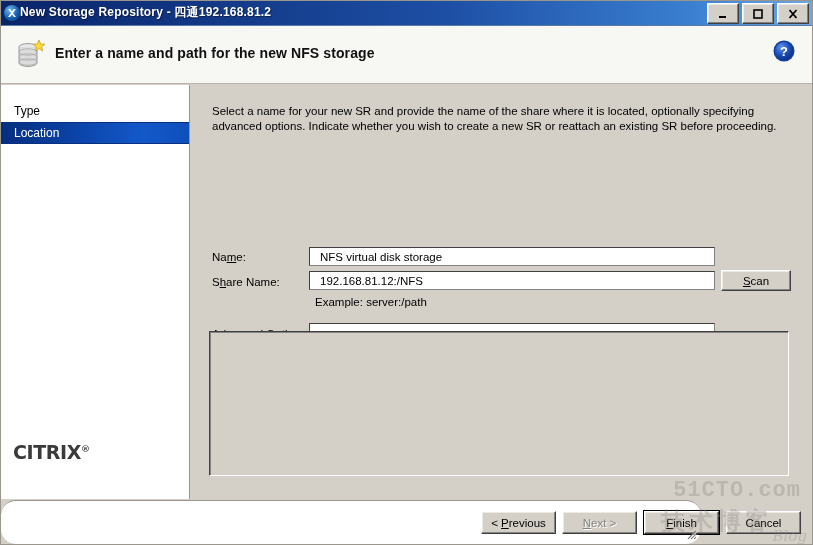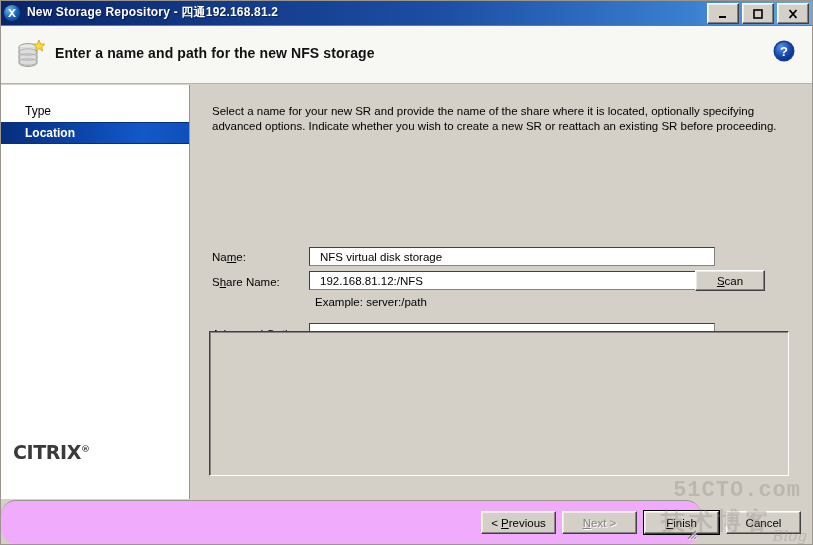--- a/index.html
+++ b/index.html
@@ -42,21 +42,20 @@
     align-items: center;
     justify-content: center;
     flex: none;
     box-shadow: 0 0 0 1px #0a2a5a;
   }
   .title-icon svg { display:block; }
   .title-text {
     color: #ffffff;
     font-size: 12px;
     font-weight: bold;
-    margin-left: 7px;
     letter-spacing: 0.2px;
     white-space: nowrap;
     text-shadow: 1px 1px 1px rgba(0,0,0,.45);
   }
   .title-btns {
     position: absolute;
     right: 4px; top: 3px;
     display: flex;
     gap: 3px;
   }
@@ -112,31 +111,31 @@
     height: 414px;
     background: #ffffff;
     border-right: 1px solid #9a968e;
     box-sizing: border-box;
     overflow: hidden;
   }
   .side-item {
     height: 22px;
     display: flex;
     align-items: center;
-    padding-left: 24px;
+    padding-left: 13px;
     font-size: 12px;
     color: #000;
     cursor: default;
     box-sizing: border-box;
   }
   .side-item.first { margin-top: 15px; }
   .side-item.selected {
     background: linear-gradient(to right, #062e7d 0%, #0c46ad 45%, #1358c9 75%, #0f4fbb 100%);
     color: #ffffff;
-    font-weight: bold;
+    font-weight: normal;
     border-top: 1px solid #08307f;
     border-bottom: 1px solid #08307f;
     text-align: right;
   }
   .citrix-logo {
     position: absolute;
     left: 12px;
     bottom: 36px;
     font-size: 19px;
     font-weight: bold;
@@ -265,21 +264,21 @@
     box-shadow: inset 1px 1px 0 #868482;
     box-sizing: border-box;
   }
 
   
   .footer {
     position: absolute;
     left: 1px; top: 500px;
     width: 700px;
     height: 44px;
-    background: #f0abfc;
+    background: #ffffff;
     border-top: 1px solid #9a968e;
     box-sizing: border-box;
     border-radius: 15px;
   }
   .grip {
     position: absolute;
     right: 3px; bottom: 3px;
     width: 14px; height: 14px;
   }
 
@@ -400,21 +399,21 @@
     <div class="field-label" style="left:21px; top:166px;">
       <span>Na</span><span class="mn">m</span><span>e:</span>
     </div>
     <input class="textbox" style="left: 118px; top: 162px; width: 406px; height: 19px;" value="NFS virtual disk storage">
 
     <div class="field-label" style="left:21px; top:191px;">
       <span>S</span><span class="mn">h</span><span>are Name:</span>
     </div>
     <input class="textbox" style="left: 118px; top: 186px; width: 406px; height: 19px;" value="192.168.81.12:/NFS">
 
-    <div class="btn" style="left:504px; top:185px; width:70px; height:21px;text-align:right;">
+    <div class="btn" style="left:530px; top:185px; width:70px; height:21px;text-align:right;">
       <span><span class="mn">S</span>can</span>
     </div>
 
     <div class="example" style="left:124px; top:211px;">Example: server:/path</div>
 
     <div class="field-label" style="left:21px; top:243px;">
       <span class="mn">A</span><span>dvanced Options:</span>
     </div>
     <input class="textbox" style="left: 118px; top: 238px; width: 406px; height: 19px;" value="">
 

